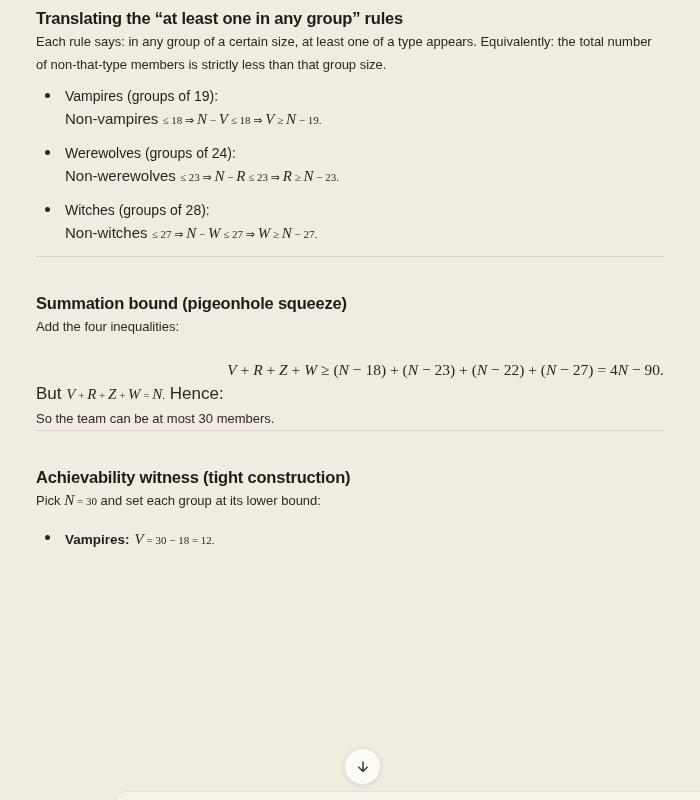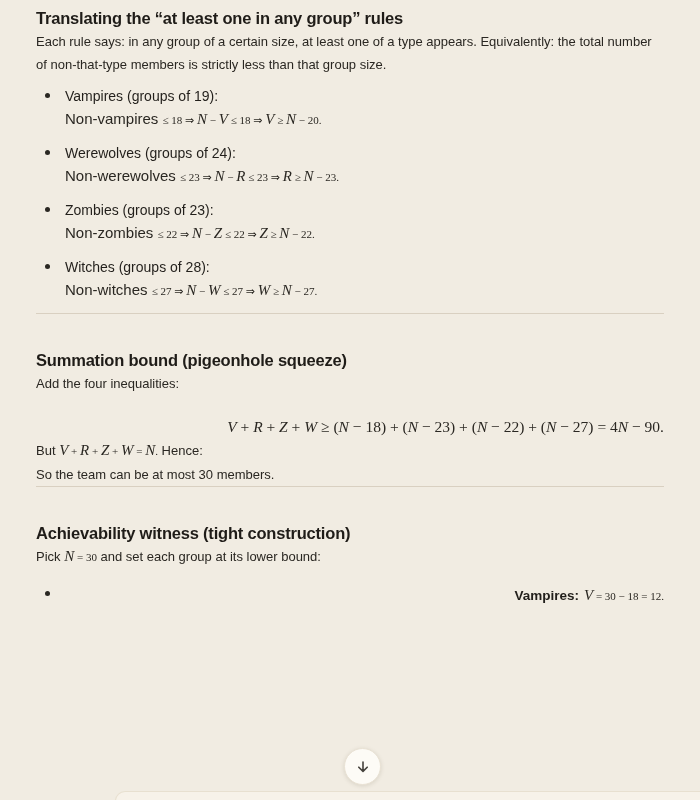--- a/index.html
+++ b/index.html
@@ -45,21 +45,21 @@
     border-top: 1px solid #d9d0c1;
     margin: 0;
   }
   .hr1 { margin-top: 14px; }
   .hr2 { margin-top: 19px; }
   ul.blist {
     list-style: none;
     margin: 9px 0 0 0;
     padding: 0;
   }
-  ul.blist2 { margin-top: 14px; text-align: right; }
+  ul.blist2 { margin-top: 14px; }
   ul.blist li {
     position: relative;
     padding-left: 29px;
     margin: 0 0 10px 0;
   }
   ul.blist2 li { margin-bottom: 7px; }
   .dot {
     position: absolute;
     left: 9px;
     top: 8px;
@@ -85,21 +85,21 @@
     font-size: 15px;
     line-height: 23px;
   }
   .mathline .f-s {
     font-family: "Liberation Sans", sans-serif;
     font-size: 15px;
   }
   .f-s { font-family: "Liberation Sans", sans-serif; }
   .f-r { font-family: "Liberation Serif", serif; font-size: 11px; font-style: normal; }
   .f-i { font-family: "Liberation Serif", serif; font-size: 15px; font-style: italic; }
-  p.bridge .f-s { font-size: 13px; }
+  p.bridge .f-s { font-size: 17px; }
   .equation {
     margin: 20px 0 0 0;
     text-align: right;
     line-height: 24px;
   }
   .equation .f-r, .equation .f-i { font-size: 15.5px; }
   .scroll-btn {
     position: absolute;
     left: 344px;
     top: 748px;
@@ -134,31 +134,26 @@
 
 <div class="doc">
 
   <h2 class="heading h-first">Translating the “at least one in any group” rules</h2>
   <p class="body mt14">Each rule says: in any group of a certain size, at least one of a type appears. Equivalently: the total number of non-that-type members is strictly less than that group size.</p>
 
   <ul class="blist">
     <li>
       <span class="dot"></span>
       <div class="li-label">Vampires (groups of 19):</div>
-      <div class="mathline"><span class="f-s">Non-vampires </span><span class="f-r">≤ 18 ⇒ </span><span class="f-i">N</span><span class="f-r"> − </span><span class="f-i">V</span><span class="f-r"> ≤ 18 ⇒ </span><span class="f-i">V</span><span class="f-r"> ≥ </span><span class="f-i">N</span><span class="f-r"> − 20.</span></div>
+      <div class="mathline"><span class="f-s">Non-vampires </span><span class="f-r">≤ 18 ⇒ </span><span class="f-i">N</span><span class="f-r"> − </span><span class="f-i">V</span><span class="f-r"> ≤ 18 ⇒ </span><span class="f-i">V</span><span class="f-r"> ≥ </span><span class="f-i">N</span><span class="f-r"> − 19.</span></div>
     </li>
     <li>
       <span class="dot"></span>
       <div class="li-label">Werewolves (groups of 24):</div>
       <div class="mathline"><span class="f-s">Non-werewolves </span><span class="f-r">≤ 23 ⇒ </span><span class="f-i">N</span><span class="f-r"> − </span><span class="f-i">R</span><span class="f-r"> ≤ 23 ⇒ </span><span class="f-i">R</span><span class="f-r"> ≥ </span><span class="f-i">N</span><span class="f-r"> − 23.</span></div>
-    </li>
-    <li>
-      <span class="dot"></span>
-      <div class="li-label">Zombies (groups of 23):</div>
-      <div class="mathline"><span class="f-s">Non-zombies </span><span class="f-r">≤ 22 ⇒ </span><span class="f-i">N</span><span class="f-r"> − </span><span class="f-i">Z</span><span class="f-r"> ≤ 22 ⇒ </span><span class="f-i">Z</span><span class="f-r"> ≥ </span><span class="f-i">N</span><span class="f-r"> − 22.</span></div>
     </li>
     <li>
       <span class="dot"></span>
       <div class="li-label">Witches (groups of 28):</div>
       <div class="mathline"><span class="f-s">Non-witches </span><span class="f-r">≤ 27 ⇒ </span><span class="f-i">N</span><span class="f-r"> − </span><span class="f-i">W</span><span class="f-r"> ≤ 27 ⇒ </span><span class="f-i">W</span><span class="f-r"> ≥ </span><span class="f-i">N</span><span class="f-r"> − 27.</span></div>
     </li>
   </ul>
 
   <hr class="divider hr1">
 

